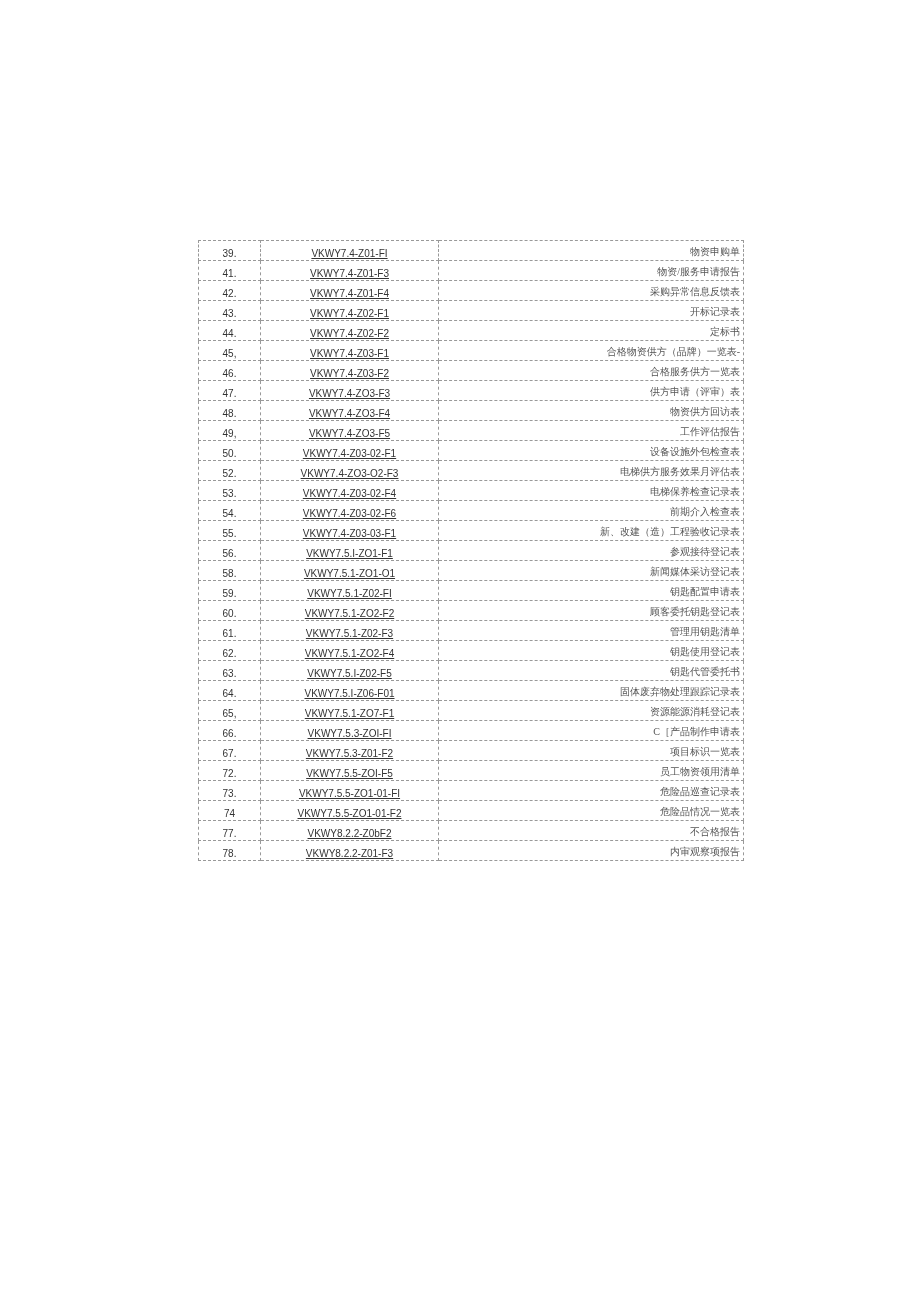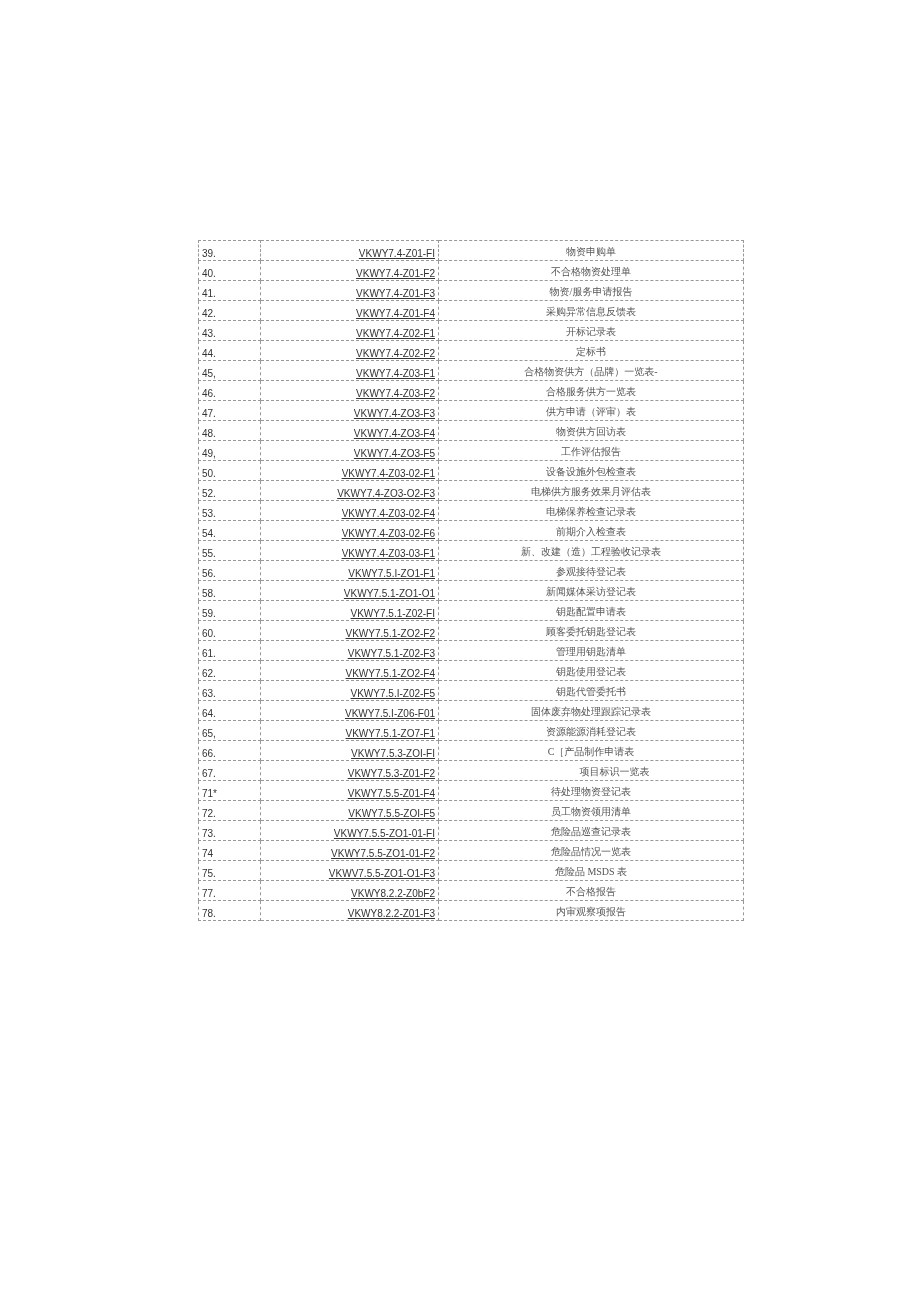--- a/index.html
+++ b/index.html
@@ -23,58 +23,54 @@
       vertical-align: bottom;
       padding: 2px 3px 1px 3px;
       height: 20px;
       overflow: hidden;
       white-space: nowrap;
     }
     col.c-num { width: 62px; }
     col.c-code { width: 178px; }
     col.c-desc { width: 305px; }
     td.num {
+      text-align: center;
       font-family: Arial, sans-serif;
       font-size: 10px;
     }
     td.code {
       font-family: Arial, sans-serif;
       font-size: 10px;
       text-decoration: underline;
-      text-align: right;
+      text-align: center;
     }
     td.desc {
       font-family: "SimSun", "宋体", serif;
       font-size: 10px;
       color: #555;
-      text-align: center;
+      text-align: right;
     }
     td.desc.indent { padding-left: 50px; }
   </style>
 </head>
 <body>
 
 <table>
   <colgroup>
     <col class="c-num">
     <col class="c-code">
     <col class="c-desc">
   </colgroup>
   <tbody>
       <tr>
         <td class="num">39.</td>
         <td class="code">VKWY7.4-Z01-FI</td>
         <td class="desc">物资申购单</td>
       </tr>
       <tr>
-        <td class="num">40.</td>
-        <td class="code">VKWY7.4-Z01-F2</td>
-        <td class="desc">不合格物资处理单</td>
-      </tr>
-      <tr>
         <td class="num">41.</td>
         <td class="code">VKWY7.4-Z01-F3</td>
         <td class="desc">物资/服务申请报告</td>
       </tr>
       <tr>
         <td class="num">42.</td>
         <td class="code">VKWY7.4-Z01-F4</td>
         <td class="desc">采购异常信息反馈表</td>
       </tr>
       <tr>
@@ -186,43 +182,33 @@
         <td class="num">66.</td>
         <td class="code">VKWY7.5.3-ZOI-FI</td>
         <td class="desc">C［产品制作申请表</td>
       </tr>
       <tr>
         <td class="num">67.</td>
         <td class="code">VKWY7.5.3-Z01-F2</td>
         <td class="desc indent">项目标识一览表</td>
       </tr>
       <tr>
-        <td class="num">71*</td>
-        <td class="code">VKWY7.5.5-Z01-F4</td>
-        <td class="desc">待处理物资登记表</td>
-      </tr>
-      <tr>
         <td class="num">72.</td>
         <td class="code">VKWY7.5.5-ZOI-F5</td>
         <td class="desc">员工物资领用清单</td>
       </tr>
       <tr>
         <td class="num">73.</td>
         <td class="code">VKWY7.5.5-ZO1-01-FI</td>
         <td class="desc">危险品巡查记录表</td>
       </tr>
       <tr>
         <td class="num">74</td>
         <td class="code">VKWY7.5.5-ZO1-01-F2</td>
         <td class="desc">危险品情况一览表</td>
-      </tr>
-      <tr>
-        <td class="num">75.</td>
-        <td class="code">VKWV7.5.5-ZO1-O1-F3</td>
-        <td class="desc">危险品 MSDS 表</td>
       </tr>
       <tr>
         <td class="num">77.</td>
         <td class="code">VKWY8.2.2-Z0bF2</td>
         <td class="desc">不合格报告</td>
       </tr>
       <tr>
         <td class="num">78.</td>
         <td class="code">VKWY8.2.2-Z01-F3</td>
         <td class="desc">内审观察项报告</td>

